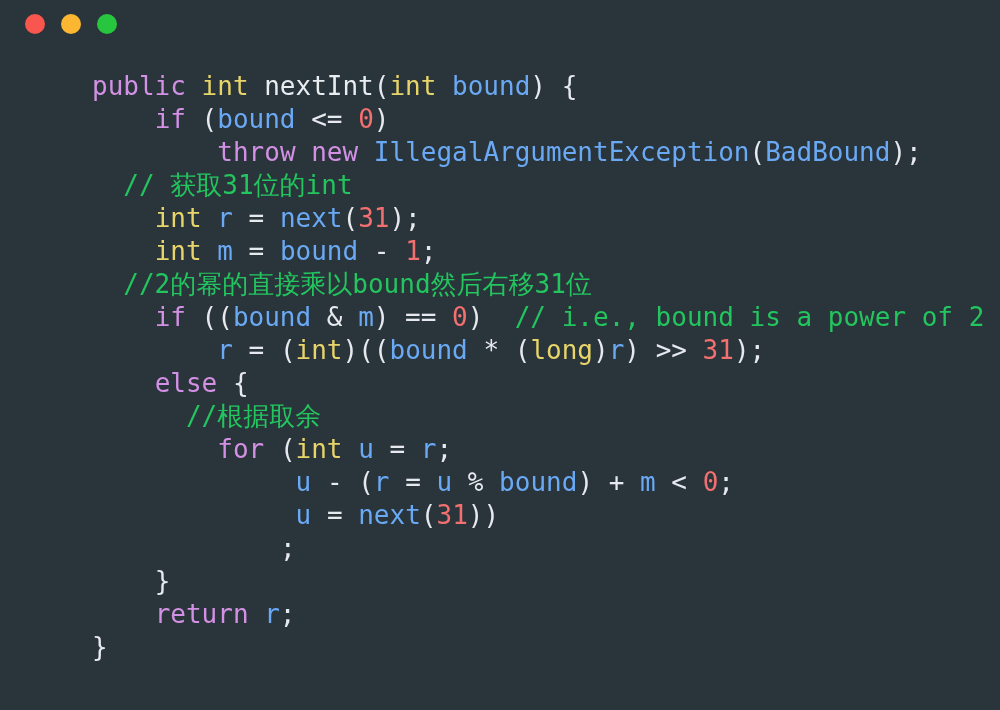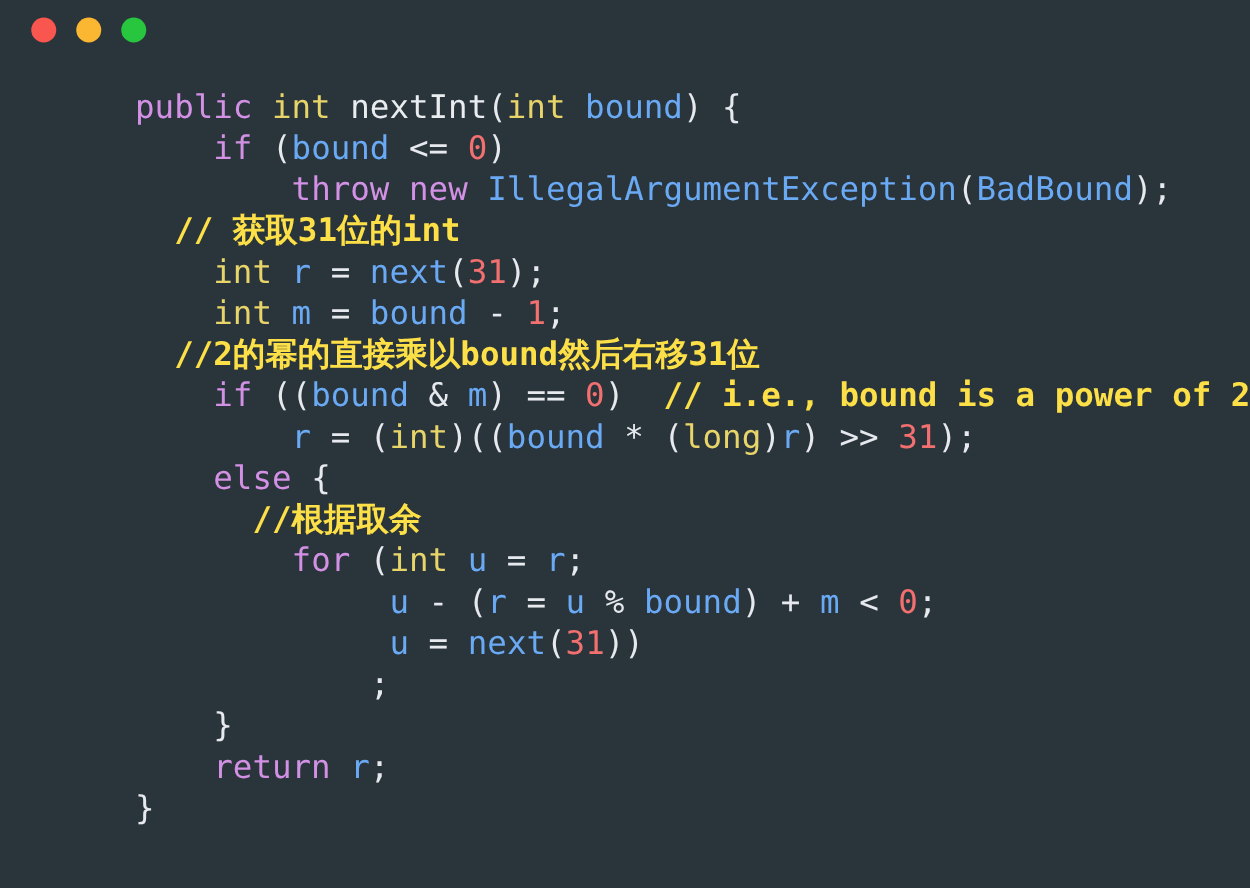--- a/index.html
+++ b/index.html
@@ -45,29 +45,28 @@
     font-size: 26px;
     line-height: 33px;
     color: #e6e9ed;
     white-space: pre;
     letter-spacing: 0px;
   }
   .line {
     height: 33px;
     padding-left: 92px;
     white-space: pre;
-    margin-left: 16px;
   }
   
   .kw   { color: #d291e4; }   
   .type { color: #e8d56a; }   
   .fn   { color: #e9edf0; }   
   .var  { color: #6aa9f4; }   
   .num  { color: #f2706f; }   
-  .cmt  { color: #fde047; font-weight: bold; }   
+  .cmt  { color: #22c55e; }   
   .punc { color: #e6e9ed; }   
 </style>
 </head>
 <body>
 
 <div class="window">
 
   <div class="titlebar">
     <span class="dot dot-close"></span>
     <span class="dot dot-min"></span>

